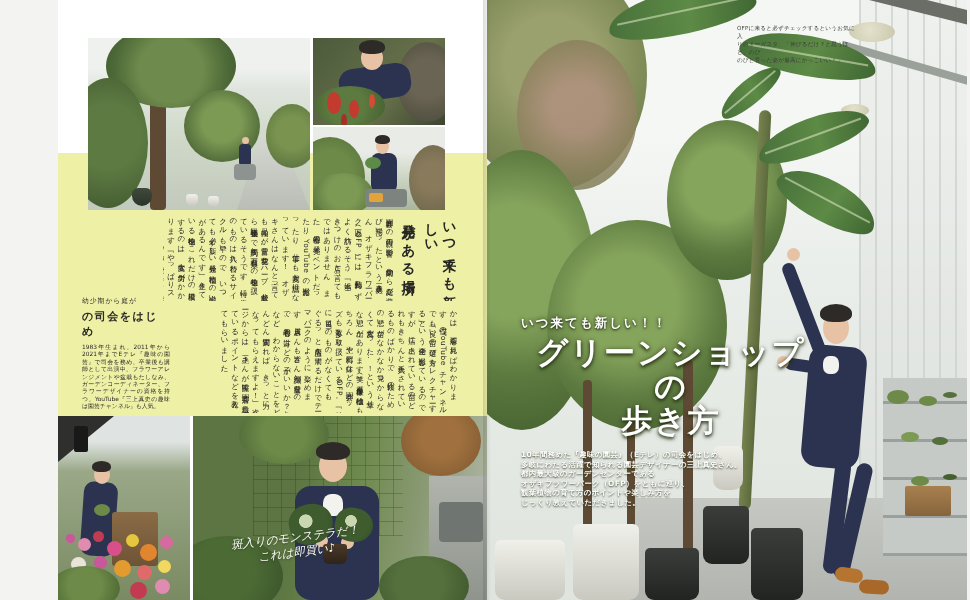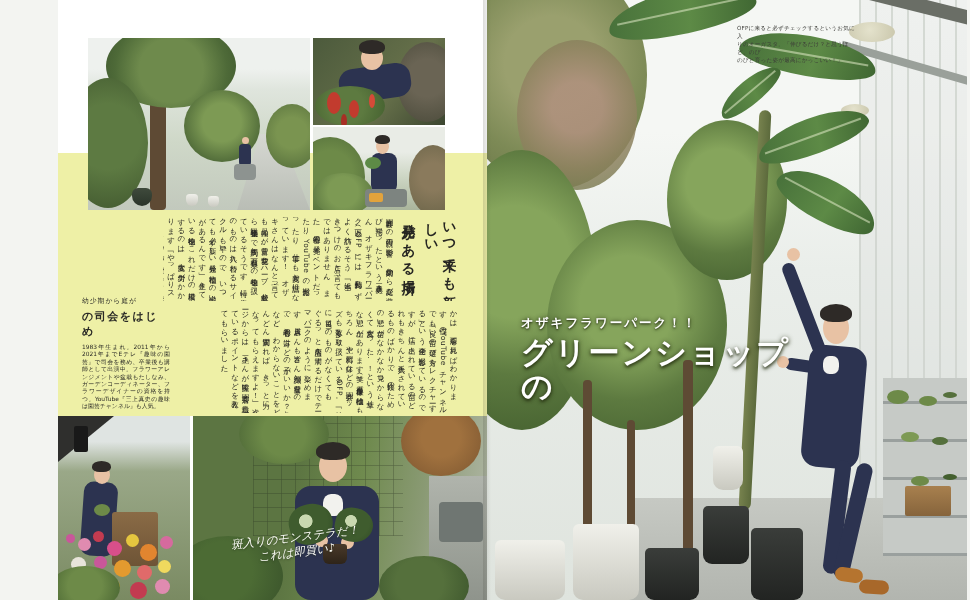--- a/index.html
+++ b/index.html
@@ -83,21 +83,21 @@
     font-size:5.6px;line-height:8px;letter-spacing:.2px;}
 
   .title-block{position:absolute;left:34px;top:308px;width:300px;color:#ffffff;
     font-family:"Liberation Serif","DejaVu Serif",serif;}
   .part-label{font-size:15px;letter-spacing:3px;text-shadow:0 1px 3px rgba(35,45,20,.75);}
   .catch{margin-top:7px;font-size:12.5px;font-weight:bold;letter-spacing:2px;
     text-shadow:0 0 4px rgba(35,45,15,.9),0 1px 2px rgba(35,45,15,.9);}
   .lede{margin-top:8px;font-size:16.5px;font-weight:bold;letter-spacing:1.5px;
     text-shadow:0 0 4px rgba(35,45,15,.9),0 1px 3px rgba(35,45,15,.9);}
   .big-title{margin-top:4px;font-size:31px;font-weight:bold;letter-spacing:2px;line-height:34px;
-    text-shadow:0 1px 5px rgba(35,45,15,.85),0 2px 3px rgba(35,45,15,.7);}
+    text-shadow:0 1px 5px rgba(35,45,15,.85),0 2px 3px rgba(35,45,15,.7);text-align:center;}
   .intro{margin-top:12px;font-family:"DejaVu Sans","Liberation Sans",sans-serif;
     font-size:7.4px;line-height:9.6px;font-weight:bold;letter-spacing:.4px;
     text-shadow:0 1px 2px rgba(35,45,15,.9);}
 </style>
 </head>
 <body>
 
 <div class="canvas">
 
   <div class="page-left">
@@ -238,21 +238,30 @@
     <div class="pot-b" style="left:264px;top:528px;width:52px;height:72px;"></div>
     <div class="pot-w" style="left:226px;top:446px;width:30px;height:44px;"></div>
 
     <div class="caption-r">
       <div>OFPに来ると必ずチェックするというお気に入</div>
       <div>りのオーガスタ。「伸びるだけ？と思うほど、のび</div>
       <div>のびと育った姿が最高にかっこいい！」</div>
     </div>
 
     <div class="title-block">
-      <div class="catch">オザキフラワーパーク！！</div>
+      <div class="catch">いつ来ても新しい！！</div>
       <div class="big-title">
         <div>グリーンショップの</div>
+        <div>歩き方</div>
+      </div>
+      <div class="intro">
+        <div>10年間務めた『趣味の園芸』（Eテレ）の司会をはじめ、</div>
+        <div>多岐にわたる活躍で知られる園芸デザイナーの三上真史さん。</div>
+        <div>都内最大級のガーデンセンターである</div>
+        <div>オザキフラワーパーク（OFP）をともに巡り、</div>
+        <div>観葉植物の育て方のポイントや楽しみ方を</div>
+        <div>じっくり教えていただきました。</div>
       </div>
     </div>
   </div>
 
   <div class="fold"></div>
 </div>
 
 </body></html>

